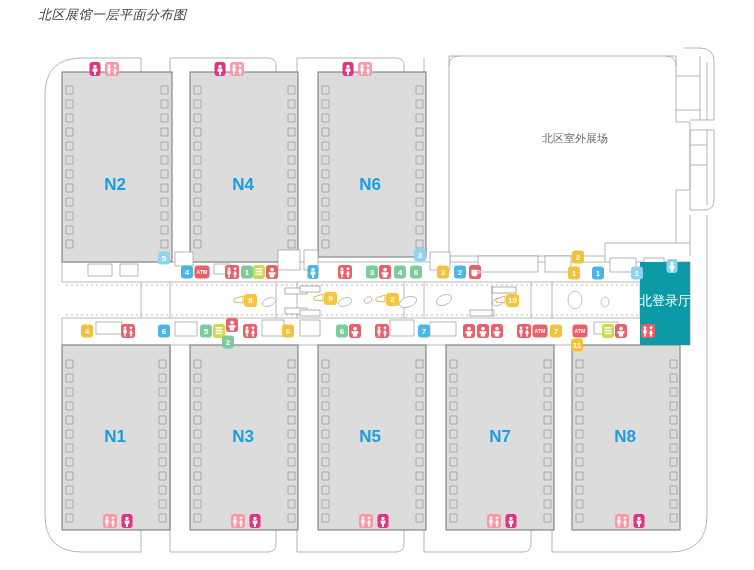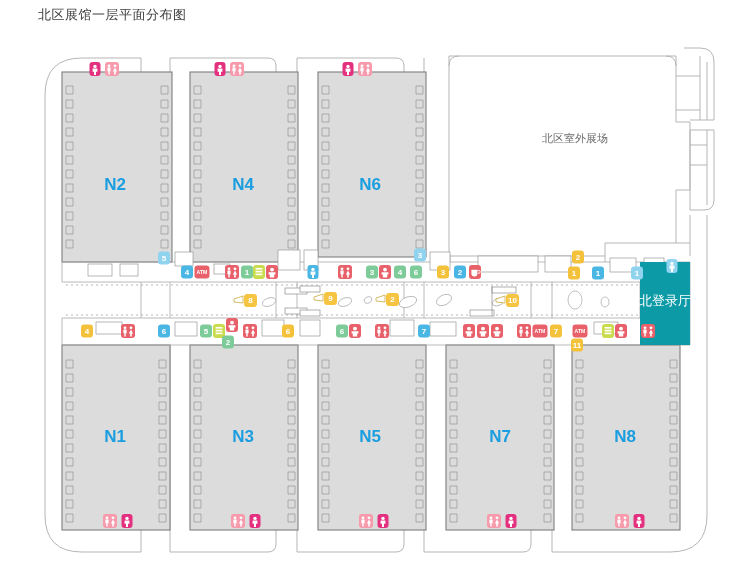--- a/index.html
+++ b/index.html
@@ -1,17 +1,17 @@
 <!DOCTYPE html>
 <html><head>
 <meta charset="utf-8">
 <style>
   html,body{margin:0;padding:0;background:#ffffff;}
   body{width:754px;height:570px;font-family:"Liberation Sans","DejaVu Sans",sans-serif;overflow:hidden;}
-  #page-title{position:absolute;left:38px;top:6px;font-size:13px;color:#3c3c3c;letter-spacing:.5px;}
+  #page-title{position:absolute;left:38px;top:6px;font-size:13px;color:#3c3c3c;letter-spacing:.5px;font-style:italic;}
   #map{position:absolute;left:0;top:0;width:754px;height:570px;}
   .hall-label{fill:#1b9ee0;font-family:"Liberation Sans","DejaVu Sans",sans-serif;font-size:17px;font-weight:bold;}
   .area-label{fill:#6d6d6d;font-family:"Liberation Sans","DejaVu Sans",sans-serif;font-size:11px;}
   .reg-label{fill:#ffffff;font-family:"Liberation Sans","DejaVu Sans",sans-serif;font-size:13px;}
   .mk-txt{font-family:"Liberation Sans","DejaVu Sans",sans-serif;font-size:8px;font-weight:bold;fill:#ffffff;text-anchor:middle;}
   .mk-txt-sm{font-family:"Liberation Sans","DejaVu Sans",sans-serif;font-size:5.2px;font-weight:bold;fill:#ffffff;text-anchor:middle;}
 </style>
 </head>
 <body>
 

